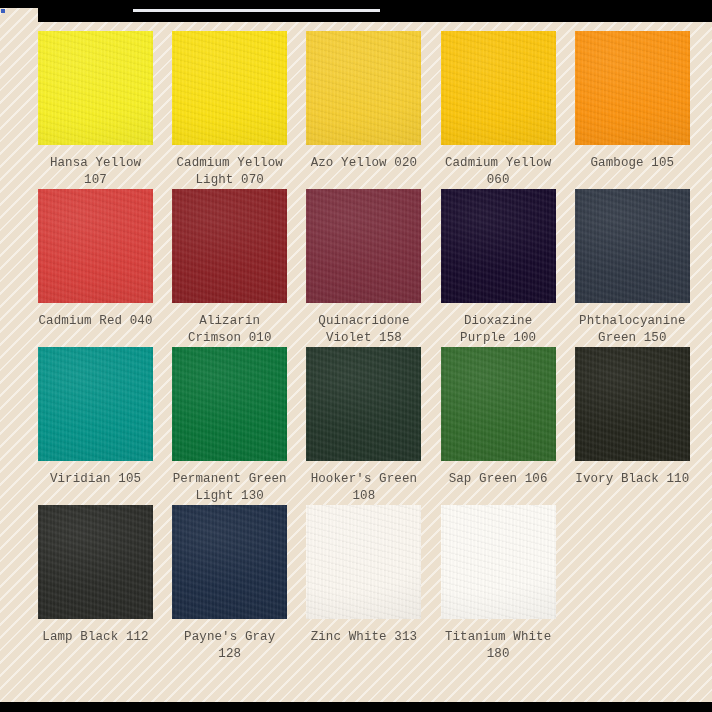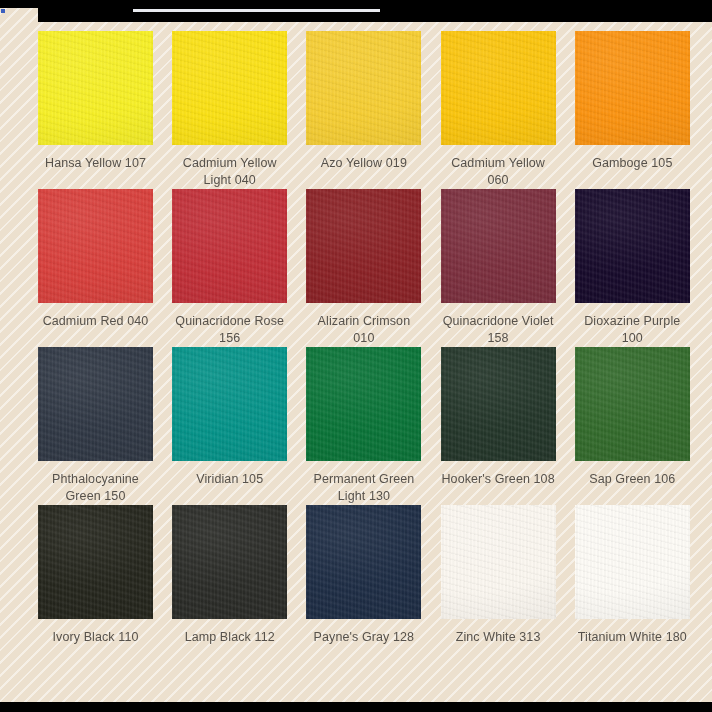--- a/index.html
+++ b/index.html
@@ -22,20 +22,21 @@
     background-color: #ece0ce;
     background-image:
       repeating-linear-gradient(
         135deg,
         rgba(255,255,255,0.50) 0px,
         rgba(255,255,255,0.50) 2px,
         rgba(255,255,255,0.00) 2px,
         rgba(255,255,255,0.00) 9px
       );
     overflow: hidden;
+    font-family: Liberation Mono, monospace;
   }
 
   
   .chrome-bar {
     position: absolute;
     left: 0;
     width: 712px;
     background: #000;
     z-index: 30;
   }
@@ -153,43 +154,39 @@
   <div class="chrome-sliver"></div>
   <div class="chrome-dot"></div>
 
   <div id="grid">
       <div class="cell">
         <div class="swatch" style="background-color: rgb(247, 240, 38);"></div>
         <div class="caption">Hansa Yellow 107</div>
       </div>
       <div class="cell">
         <div class="swatch" style="background-color: rgb(251, 225, 20);"></div>
-        <div class="caption">Cadmium Yellow Light 040</div>
+        <div class="caption">Cadmium Yellow Light 070</div>
       </div>
       <div class="cell">
         <div class="swatch" style="background-color: rgb(246, 206, 51);"></div>
-        <div class="caption">Azo Yellow 019</div>
+        <div class="caption">Azo Yellow 020</div>
       </div>
       <div class="cell">
         <div class="swatch" style="background-color: rgb(251, 197, 12);"></div>
         <div class="caption">Cadmium Yellow 060</div>
       </div>
       <div class="cell">
         <div class="swatch" style="background-color: rgb(251, 147, 16);"></div>
         <div class="caption">Gamboge 105</div>
       </div>
       <div class="cell">
         <div class="swatch" style="background-color: rgb(216, 64, 60);"></div>
         <div class="caption">Cadmium Red 040</div>
       </div>
       <div class="cell">
-        <div class="swatch" style="background-color: rgb(193, 47, 56);"></div>
-        <div class="caption">Quinacridone Rose 156</div>
-      </div>
-      <div class="cell">
         <div class="swatch" style="background-color: rgb(139, 34, 38);"></div>
         <div class="caption">Alizarin Crimson 010</div>
       </div>
       <div class="cell">
         <div class="swatch" style="background-color: rgb(123, 47, 62);"></div>
         <div class="caption">Quinacridone Violet 158</div>
       </div>
       <div class="cell">
         <div class="swatch" style="background-color: rgb(23, 10, 43);"></div>
         <div class="caption">Dioxazine Purple 100</div>

